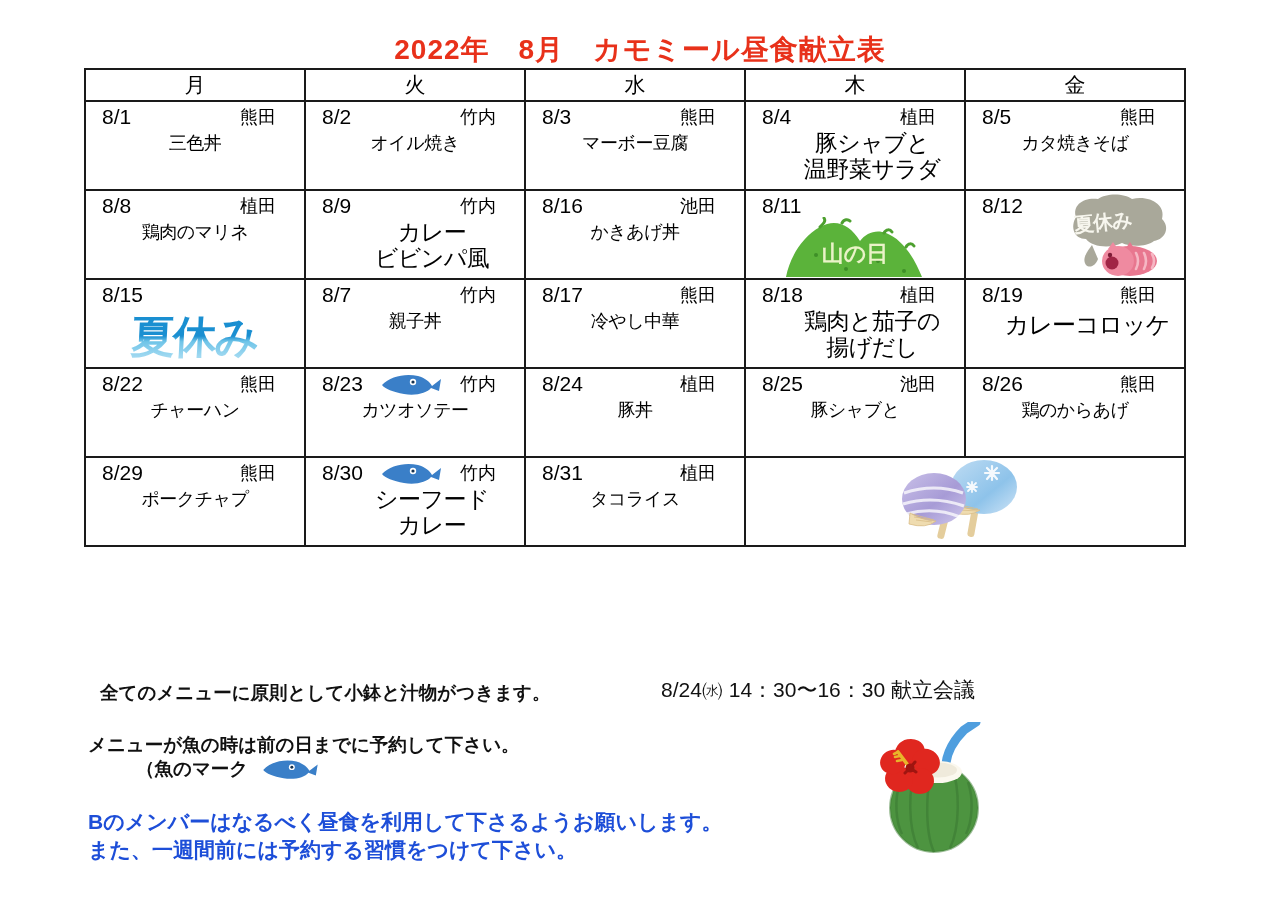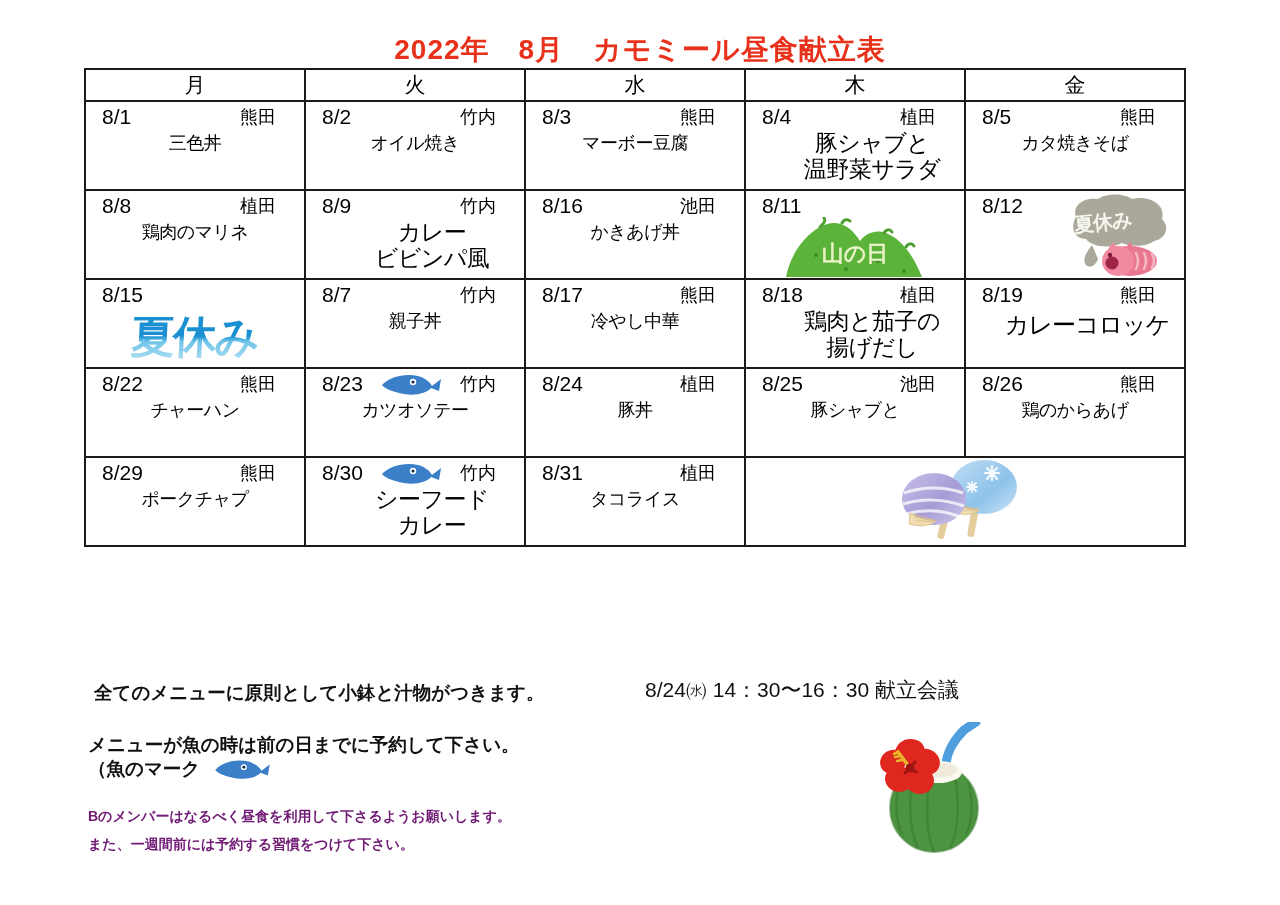--- a/index.html
+++ b/index.html
@@ -159,33 +159,34 @@
     font-size: 18.5px;
     color: #111;
     letter-spacing: 0px;
     white-space: nowrap;
   }
   .note-plain-black {
     position: absolute;
     font-size: 21px;
     color: #111;
     white-space: nowrap;
+    margin-left: 16px;
   }
   .note-red {
     position: absolute;
     font-weight: bold;
-    font-size: 14px;
-    color: #701a75;
+    font-size: 21px;
+    color: #1d4ed8;
     white-space: nowrap;
   }
-  #note-line1 { left: 94px; top: 12px; }
+  #note-line1 { left: 100px; top: 12px; }
   #note-meeting { left: 645px; top: 8px; }
   #note-line2 { left: 88px; top: 64px; }
   #note-line3 { left: 88px; top: 88px; display: flex; align-items: center; }
-  #note-line3 .seg { white-space: nowrap; }
+  #note-line3 .seg { white-space: nowrap; margin-left: 48px; }
   #note-red1 { left: 88px; top: 140px; }
   #note-red2 { left: 88px; top: 168px; }
 
   #coconut { position: absolute; left: 872px; top: 722px; width: 130px; height: 150px; }
 </style>
 </head>
 <body>
 
 <div id="title">2022年　8月　カモミール昼食献立表</div>
 

